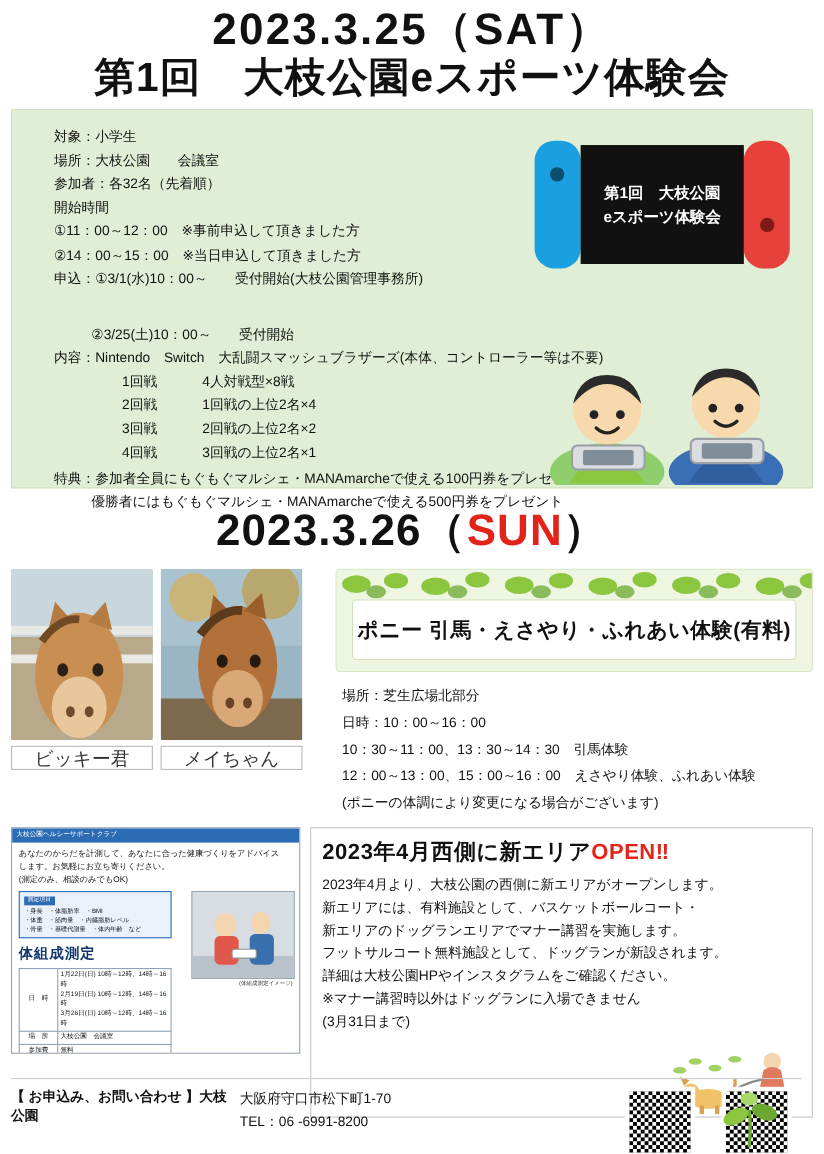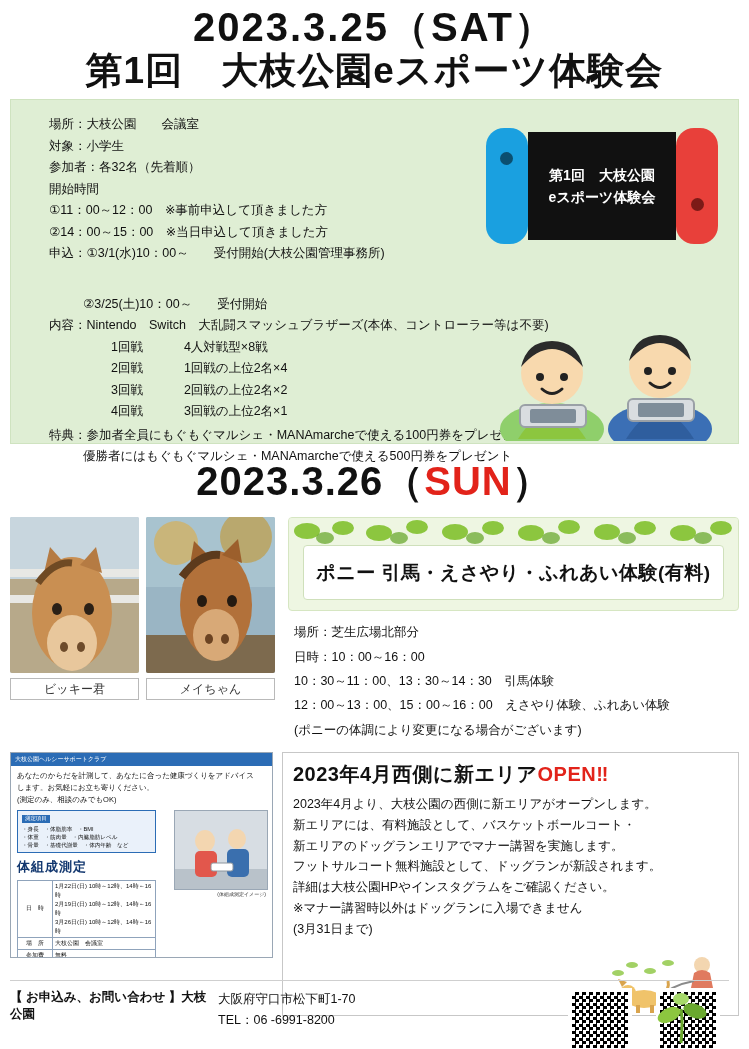--- a/index.html
+++ b/index.html
@@ -67,23 +67,23 @@
   }
   .day2-title .sun{color:#e2231a;}
 
   
   .pony-row{display:flex;margin-top:8px;gap:7px;}
   .photos{display:flex;gap:7px;}
   .photo-col{width:129px;}
   .photo{width:129px;height:156px;border-radius:2px;overflow:hidden;position:relative;}
   .cap{
     margin-top:5px;height:20px;border:1px solid #b9b9b9;background:#fff;
-    font-size:12px;display:flex;align-items:center;justify-content:center;color:#333;
-  }
-  .pony-right{flex:1;margin-left:6px;}
+    font-size:17px;display:flex;align-items:center;justify-content:center;color:#333;
+  }
+  .pony-right{flex:1;margin-left:23px;}
   .pony-banner{
     background:#eef6e2;border:1px solid #d6e6c2;border-radius:4px;
     height:92px;position:relative;overflow:hidden;
   }
   .pony-banner .leafbar{position:absolute;left:0;right:0;top:0;height:26px;}
   .pony-banner .title-box{
     position:absolute;left:14px;right:14px;top:27px;bottom:10px;
     background:#fff;border:1px solid #cfe0bb;border-radius:4px;
     display:flex;align-items:center;justify-content:center;
     font-size:19px;font-weight:bold;color:#111;letter-spacing:0.5px;
@@ -145,22 +145,22 @@
 <body>
 
 <div class="page">
 
   <div class="day1-title">
     <div class="day1-date">2023.3.25（SAT）</div>
     <div class="day1-sub">第1回　大枝公園eスポーツ体験会</div>
   </div>
 
   <div class="panel-green">
+    <div class="line">対象：小学生</div>
     <div class="line">場所：大枝公園　　会議室</div>
-    <div class="line">対象：小学生</div>
     <div class="line">参加者：各32名（先着順）</div>
     <div class="line">開始時間</div>
     <div class="line">①11：00～12：00　※事前申込して頂きました方</div>
     <div class="line">②14：00～15：00　※当日申込して頂きました方</div>
     <div class="line">申込：①3/1(水)10：00～　　受付開始(大枝公園管理事務所)</div>
     <div class="line indent1">②3/25(土)10：00～　　受付開始</div>
     <div class="line">内容：Nintendo　Switch　大乱闘スマッシュブラザーズ(本体、コントローラー等は不要)</div>
 
     <div class="line indent2">
       <span>1回戦</span>

